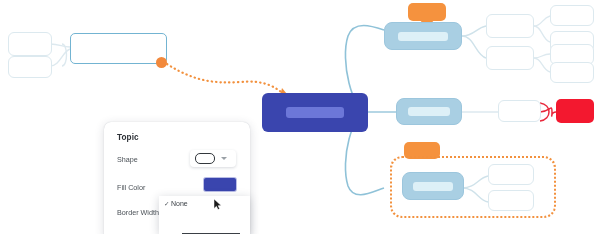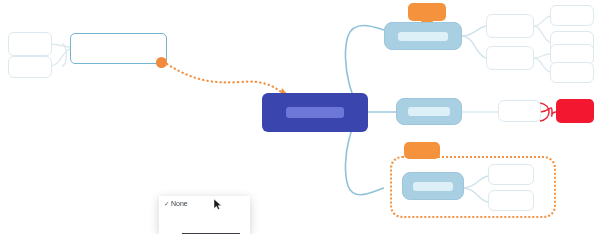--- a/index.html
+++ b/index.html
@@ -245,20 +245,35 @@
   <div class="node node-red" style="left:556px;top:99px;width:38px;height:24px;"></div>
 
   <div class="badge" style="left:404px;top:142px;width:36px;height:17px;"></div>
   <div class="selection-box" style="left:390px;top:156px;width:166px;height:62px;"></div>
   <div class="node node-blue" style="left:402px;top:172px;width:62px;height:28px;">
     <div class="bar"></div>
   </div>
   <div class="node node-leaf" style="left:488px;top:164px;width:46px;height:21px;"></div>
   <div class="node node-leaf" style="left:488px;top:190px;width:46px;height:21px;"></div>
 
+  <div class="panel">
+    <div class="panel-title">Topic</div>
+
+    <div class="prow" style="top:33px;">Shape</div>
+    <div class="prow" style="top:61px;">Fill Color</div>
+    <div class="prow" style="top:86px;">Border Width</div>
+    <div class="prow" style="top:110px;">Border Color</div>
+
+    <div class="shape-ctl">
+      <div class="shape-preview"></div>
+      <div class="chev"></div>
+    </div>
+
+    <div class="swatch"></div>
+  </div>
 
   <div class="dropdown">
     <div class="dd-item" style="top:1px;">
       <span class="dd-check">✓</span>
       <span class="dd-label">None</span>
     </div>
     <div class="dd-item" style="top:16px;">
       <span class="dd-rule" style="top:21px;height:1px;"></span>
     </div>
     <div class="dd-item" style="top:30px;">

